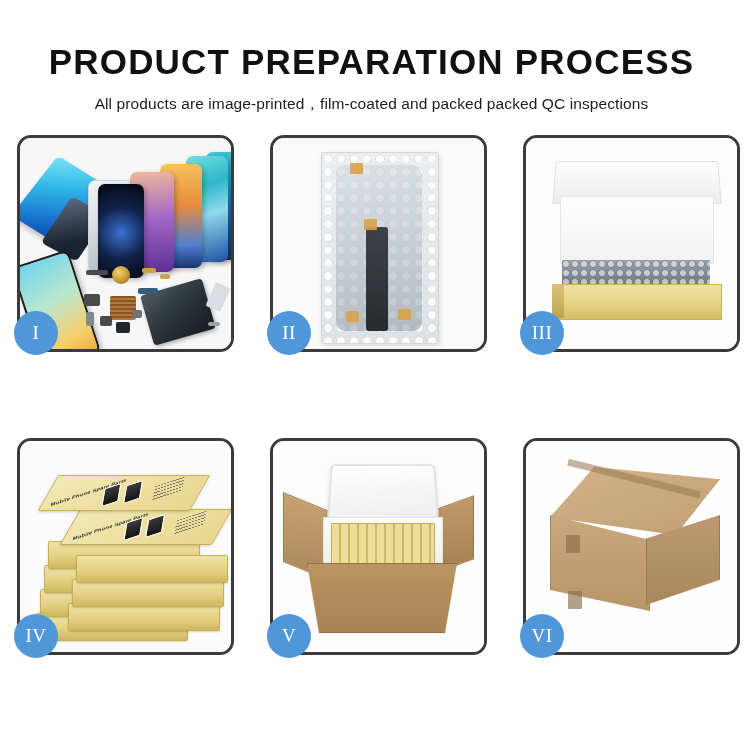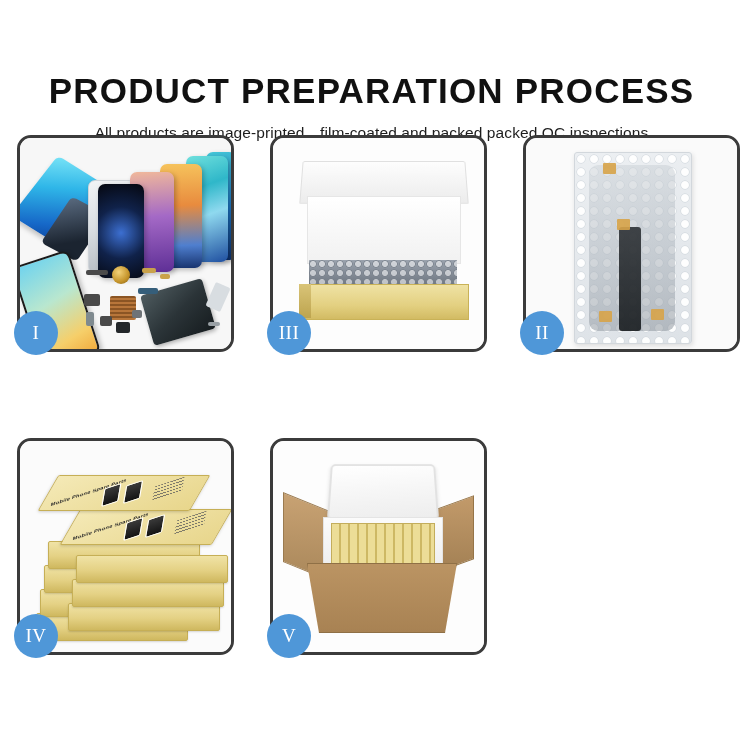--- a/index.html
+++ b/index.html
@@ -14,21 +14,20 @@
     overflow: hidden;
     position: relative;
   }
 
   
   .header {
     position: absolute;
     top: 0; left: 0;
     width: 743px;
     text-align: center;
-    margin-top: 29px;
   }
   .title {
     margin: 0;
     padding-top: 42px;
     font-size: 35px;
     font-weight: 700;
     letter-spacing: 1.2px;
     color: #111111;
     font-family: "Liberation Sans", sans-serif;
     white-space: nowrap;
@@ -424,45 +423,45 @@
       <div class="part" style="left:96px;top:184px;width:14px;height:11px;background:#23272a;"></div>
       <div class="part" style="left:112px;top:172px;width:10px;height:8px;background:#6e7377;"></div>
       <div class="part" style="left:118px;top:150px;width:20px;height:6px;background:#355e7a;"></div>
       <div class="part" style="left:190px;top:146px;width:16px;height:26px;background:#d8dde1;transform:rotate(24deg);"></div>
       <div class="part" style="left:188px;top:184px;width:12px;height:4px;background:#9aa1a6;"></div>
     </div>
     <div class="badge">I</div>
   </div>
 
   <div class="panel">
-    <div class="panel-inner p3">
-      <div class="box3-lid"></div>
-      <div class="box3-foam"></div>
-      <div class="box3-bubble"></div>
-      <div class="box3-front"></div>
-      <div class="box3-side"></div>
-    </div>
-    <div class="badge">III</div>
-  </div>
-
-  <div class="panel">
     <div class="panel-inner p2">
       <div class="bag">
         <div class="bag-screen"></div>
         <div class="flex-cable"></div>
         <div class="tape" style="left:28px;top:10px;"></div>
         <div class="tape" style="left:42px;top:66px;"></div>
         <div class="tape" style="left:24px;top:158px;"></div>
         <div class="tape" style="left:76px;top:156px;"></div>
       </div>
     </div>
     <div class="badge">II</div>
   </div>
 
   <div class="panel">
+    <div class="panel-inner p3">
+      <div class="box3-lid"></div>
+      <div class="box3-foam"></div>
+      <div class="box3-bubble"></div>
+      <div class="box3-front"></div>
+      <div class="box3-side"></div>
+    </div>
+    <div class="badge">III</div>
+  </div>
+
+  <div class="panel">
     <div class="panel-inner p4">
       <div class="stack">
         <div class="sbox" style="left:4px;  top:150px;"></div>
         <div class="sbox" style="left:8px;  top:126px;"></div>
         <div class="sbox" style="left:12px; top:102px;"></div>
         <div class="sbox" style="left:16px; top:78px;"></div>
         <div class="sbox" style="left:36px; top:140px;"></div>
         <div class="sbox" style="left:40px; top:116px;"></div>
         <div class="sbox" style="left:44px; top:92px;"></div>
 
@@ -489,14 +488,25 @@
       <div class="flap-l"></div>
       <div class="flap-r"></div>
       <div class="foam-lid"></div>
       <div class="foam-box"></div>
       <div class="yellow-packs"></div>
       <div class="carton-body"></div>
     </div>
     <div class="badge">V</div>
   </div>
 
+  <div class="panel">
+    <div class="panel-inner p6">
+      <div class="c6-top"></div>
+      <div class="c6-seam"></div>
+      <div class="c6-front"></div>
+      <div class="c6-side"></div>
+      <div class="c6-tape" style="left:40px; top:94px;"></div>
+      <div class="c6-tape" style="left:42px; top:150px;"></div>
+    </div>
+    <div class="badge">VI</div>
+  </div>
 
 </div>
 
 </body></html>

